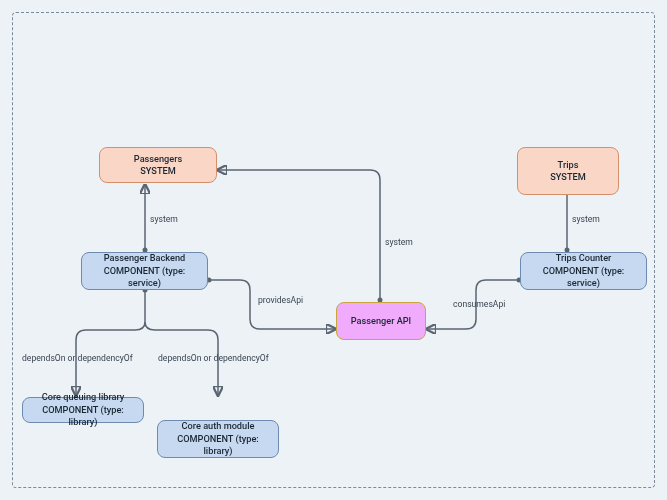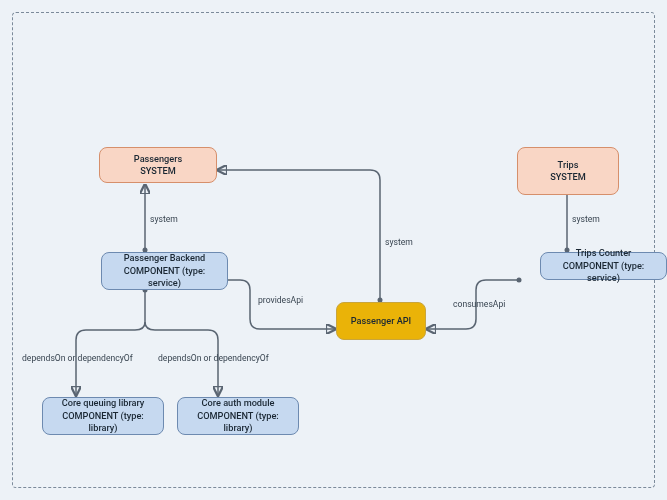--- a/index.html
+++ b/index.html
@@ -26,22 +26,22 @@
   align-items: center;
   justify-content: center;
   text-align: center;
   font-size: 9.2px;
   font-weight: 500;
   line-height: 1.35;
   color: #1a2733;
   padding: 6px 8px;
 }
 .node.system { background: #f9d6c5; border-color: #d68f6b; }
-.node.component { background: #c6d9f0; border-color: #6d8ab0; margin-left: 20px; }
-.node.api { background: #eab308; border-color: #c9a53c; gap: 37px; }
+.node.component { background: #c6d9f0; border-color: #6d8ab0; }
+.node.api { background: #f0abfc; border-color: #c9a53c; gap: 37px; }
 
 .edge-label {
   position: absolute;
   font-size: 8.6px;
   color: #384450;
   white-space: nowrap;
 }
 
 svg.arrows {
   position: absolute;
@@ -100,35 +100,35 @@
 <div class="node system" style="left:517px; top:147px; width:102px; height:48px;">
   <span>Trips</span>
   <span>SYSTEM</span>
 </div>
 
 <div class="node component" style="left:81px; top:252px; width:127px; height:38px;">
   <span>Passenger Backend</span>
   <span>COMPONENT (type: service)</span>
 </div>
 
-<div class="node component" style="left:520px; top:252px; width:127px; height:28px;">
+<div class="node component" style="left:520px; top:252px; width:127px; height:38px;">
   <span>Trips Counter</span>
   <span>COMPONENT (type: service)</span>
 </div>
 
 <div class="node api" style="left:336px; top:302px; width:90px; height:38px;">
   <span>Passenger API</span>
 </div>
 
-<div class="node component" style="left:22px; top:397px; width:122px; height:38px;">
+<div class="node component" style="left:22px; top:397px; width:122px; height:26px;">
   <span>Core queuing library</span>
   <span>COMPONENT (type: library)</span>
 </div>
 
-<div class="node component" style="left:157px; top:397px; width:122px; height:38px;">
+<div class="node component" style="left:157px; top:420px; width:122px; height:38px;">
   <span>Core auth module</span>
   <span>COMPONENT (type: library)</span>
 </div>
 
 <span class="edge-label" style="left:150px; top:214px;">system</span>
 <span class="edge-label" style="left:385px; top:237px;">system</span>
 <span class="edge-label" style="left:572px; top:214px;">system</span>
 <span class="edge-label" style="left:258px; top:295px;text-align:right;">providesApi</span>
 <span class="edge-label" style="left:453px; top:299px;">consumesApi</span>
 <span class="edge-label" style="left:22px; top:353px;">dependsOn or dependencyOf</span>

